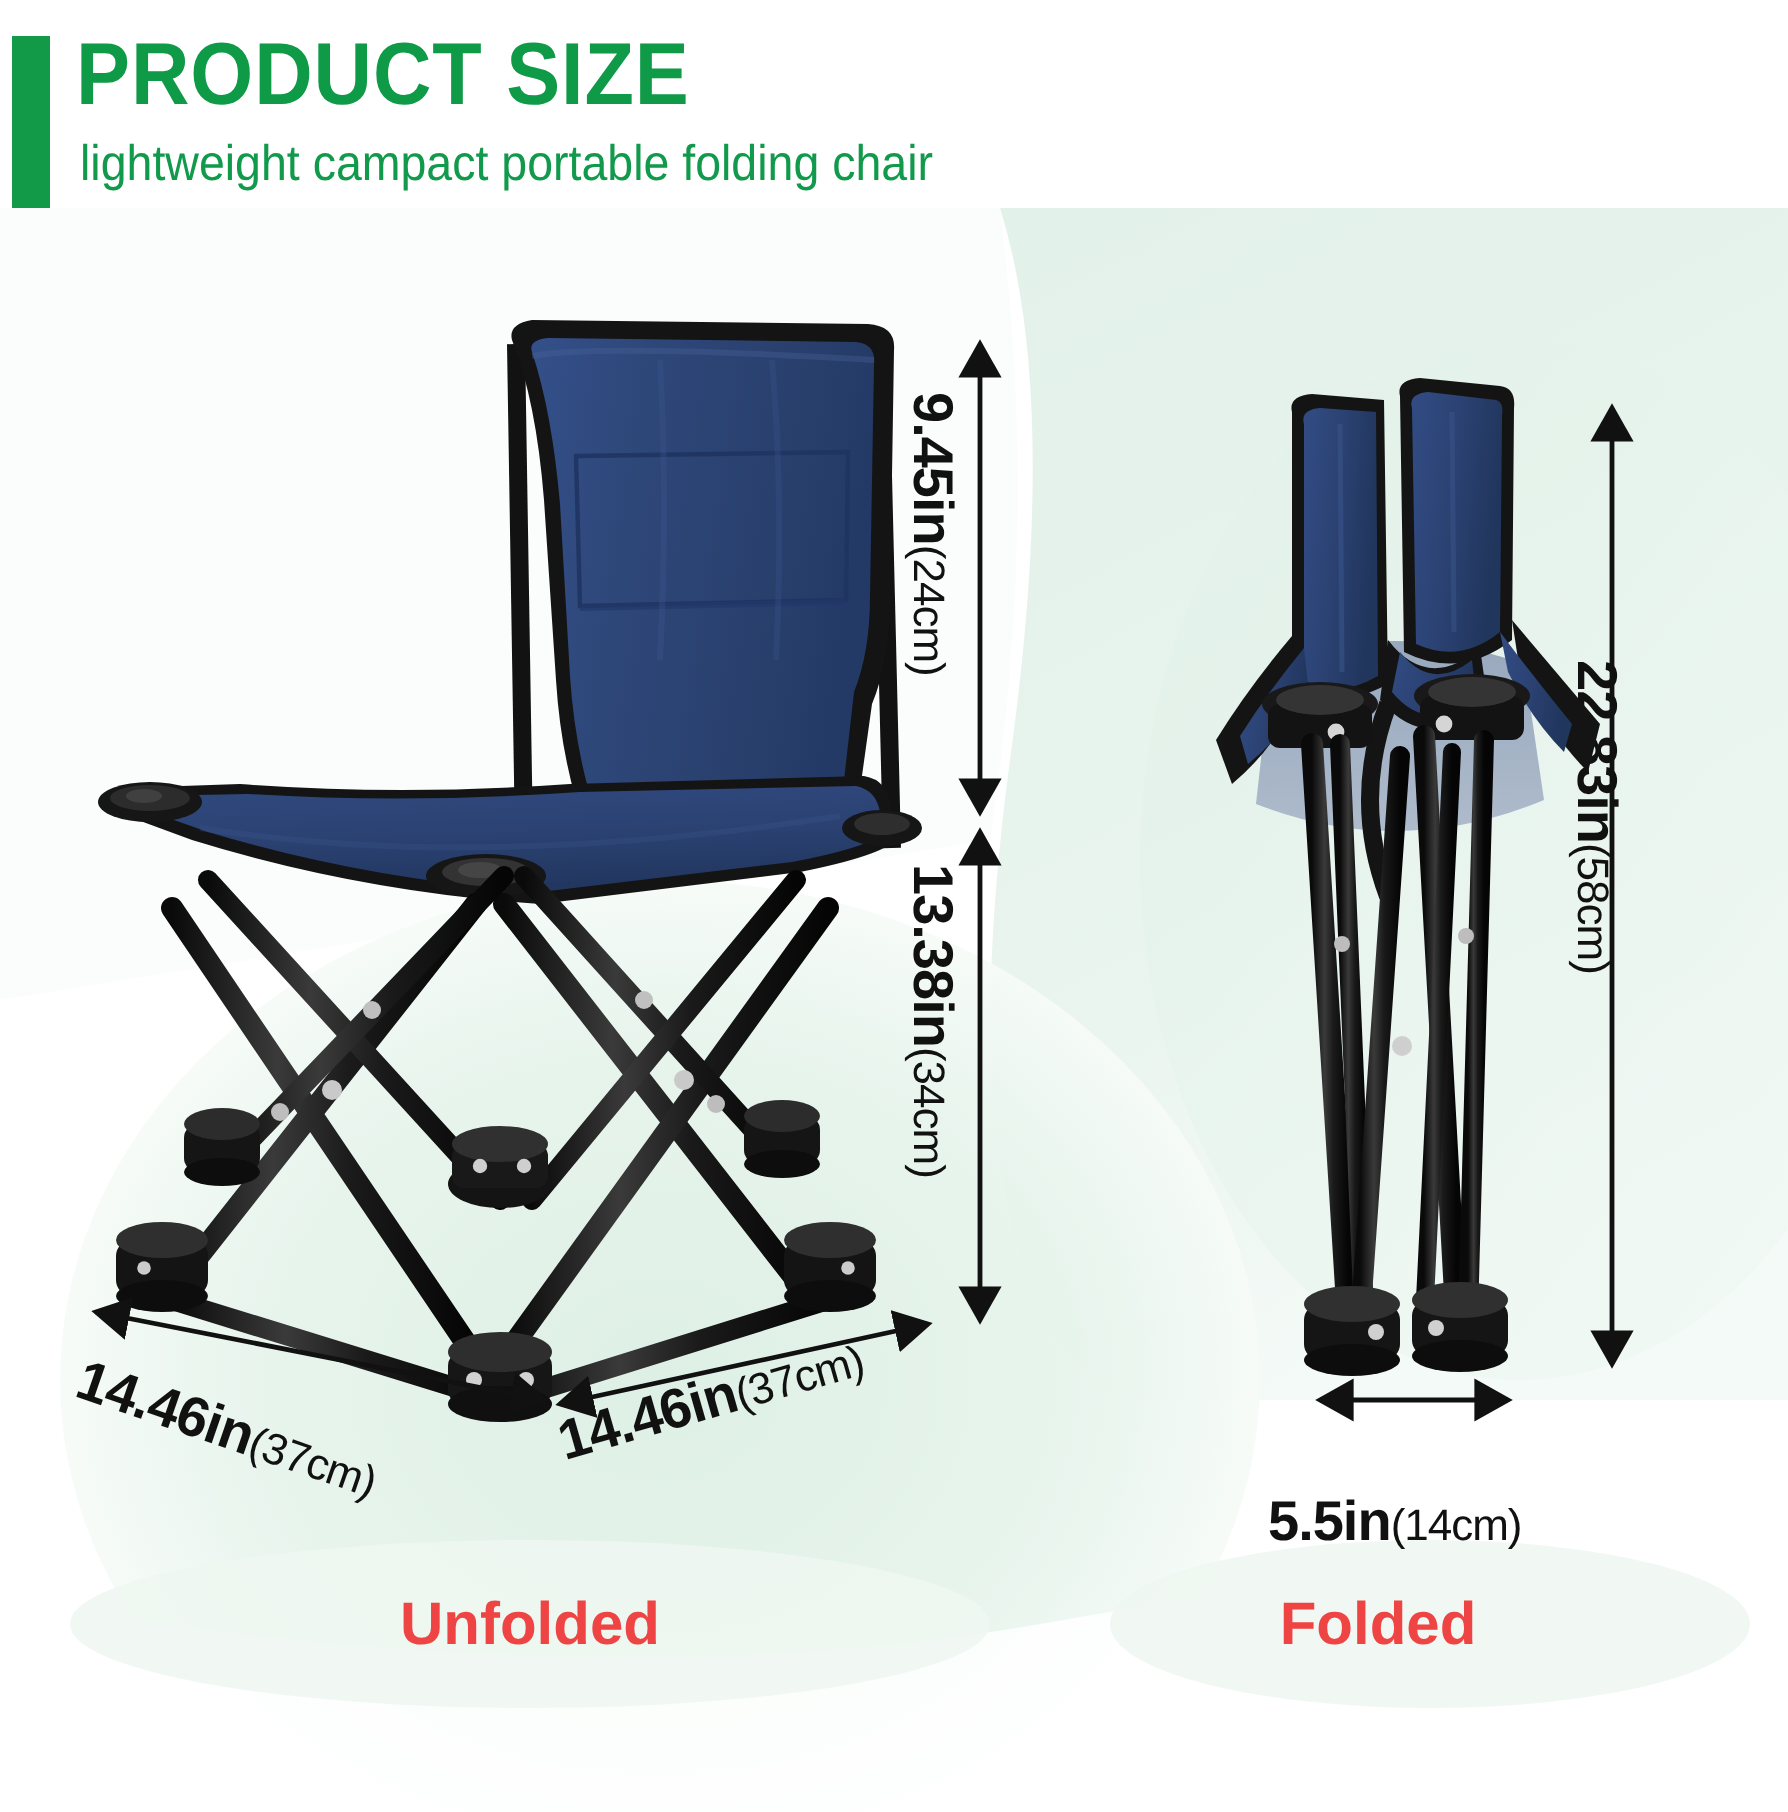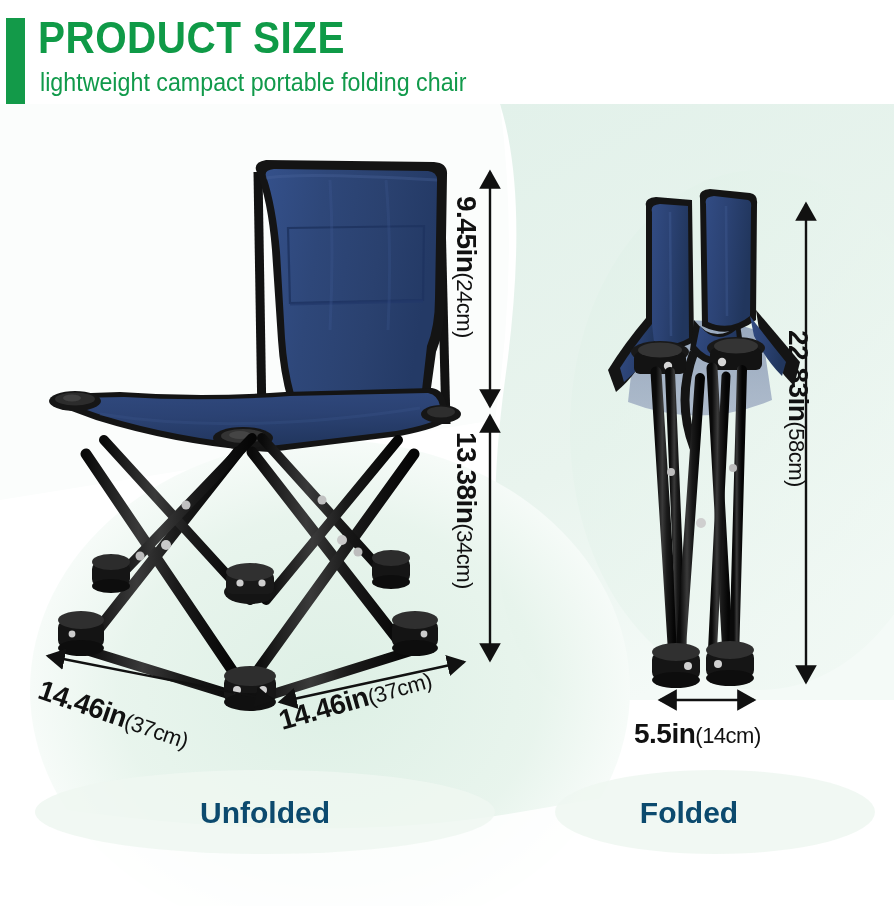--- a/index.html
+++ b/index.html
@@ -32,21 +32,21 @@
     font-size:25px; color:#119a4b; line-height:1;
     transform:scaleX(0.93); transform-origin:left top;
   }
 
   
   #stage { position:absolute; inset:0; z-index:4; }
 
   
   .caption {
     position:absolute;
-    font-size:30px; font-weight:bold; color:#0c4a6e;
+    font-size:30px; font-weight:bold; color:#ef4444;
     text-align:center; line-height:1;
   }
   #caption-unfolded { left:140px; top:798px; width:250px; }
   #caption-folded   { left:584px; top:798px; width:210px; }
 
   
   .dim {
     position:absolute;
     color:#111111;
     white-space:nowrap;
@@ -54,21 +54,21 @@
     font-weight:bold;
   }
   .dim .inch { font-size:28px; font-weight:bold; letter-spacing:-0.5px; }
   .dim .cm   { font-size:22px; font-weight:normal; letter-spacing:-0.5px; }
 
   #dim-back-height { left:480px; top:196px; transform:rotate(90deg); transform-origin:left top; }
   #dim-seat-height { left:480px; top:432px; transform:rotate(90deg); transform-origin:left top; }
   #dim-folded-height { left:812px; top:330px; transform:rotate(90deg); transform-origin:left top; }
   #dim-depth-left  { left:44px;  top:676px; transform:rotate(19deg);  transform-origin:left top; }
   #dim-depth-right { left:276px; top:708px; transform:rotate(-16deg); transform-origin:left top; }
-  #dim-folded-width{ left:634px; top:720px;text-align:center; }
+  #dim-folded-width{ left:634px; top:747px;text-align:center; }
 </style>
 </head>
 <body>
 
 <svg id="bg" width="894" height="906" viewBox="0 0 894 906">
   <rect x="0" y="0" width="894" height="906" fill="#ffffff"></rect>
   <defs>
     <linearGradient id="mintGrad" x1="0" y1="0" x2="0.35" y2="1">
       <stop offset="0%" stop-color="#e2f1ea"></stop>
       <stop offset="60%" stop-color="#e9f4ee"></stop>

